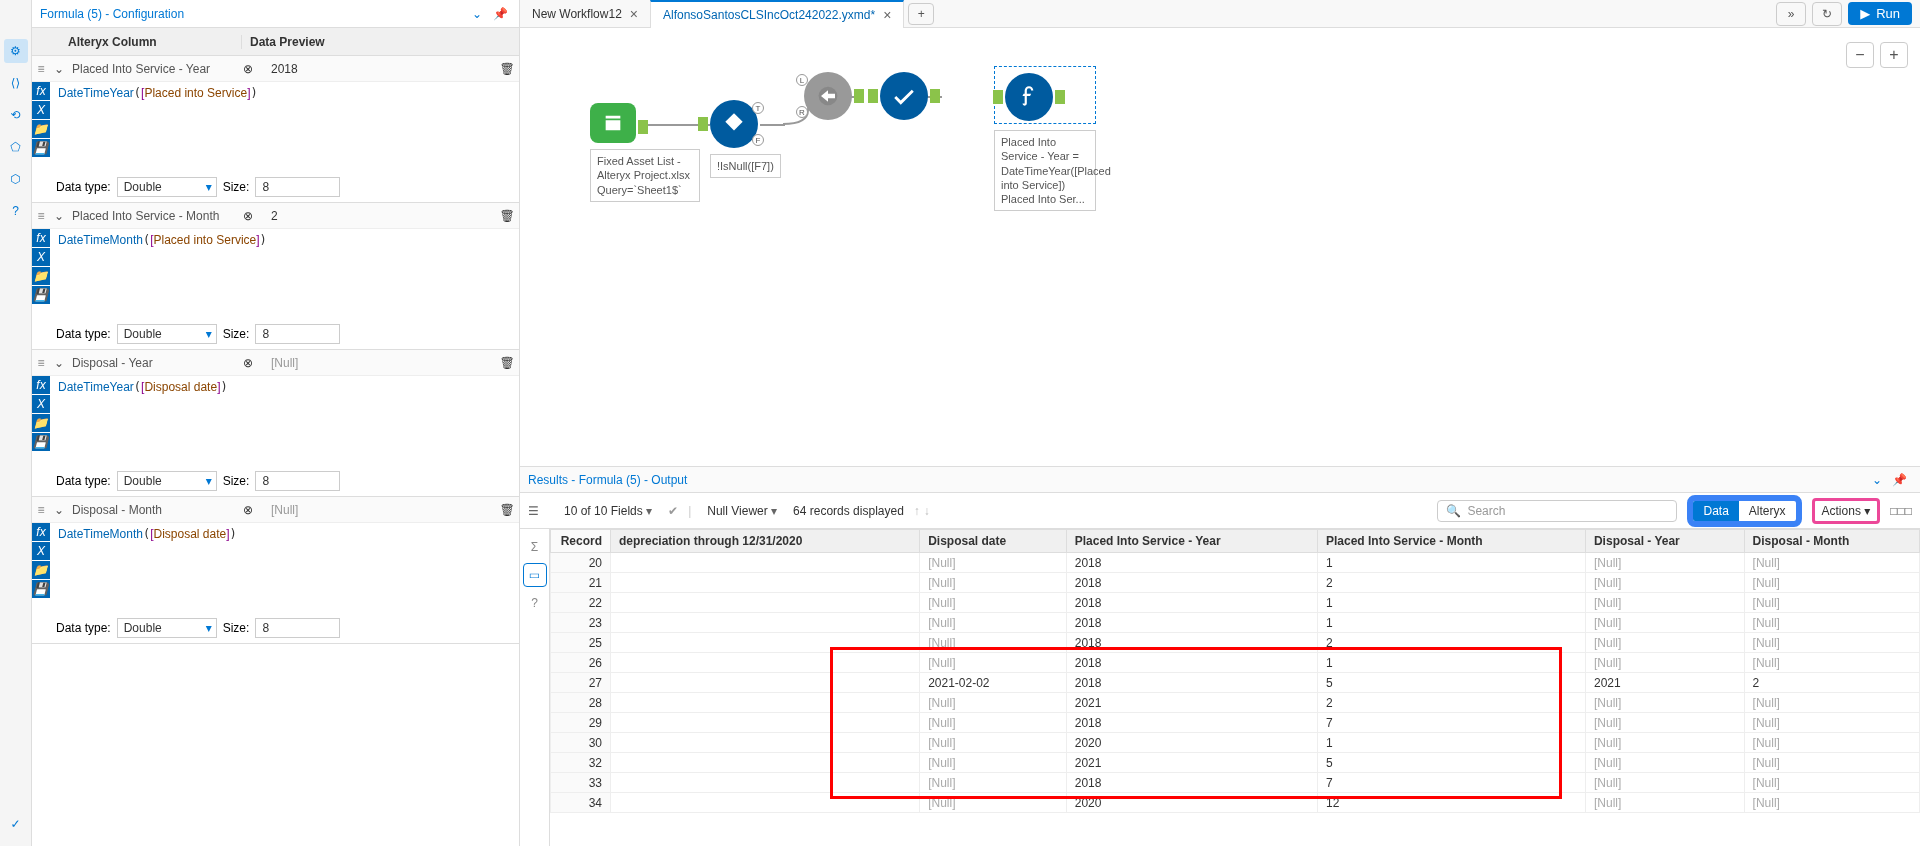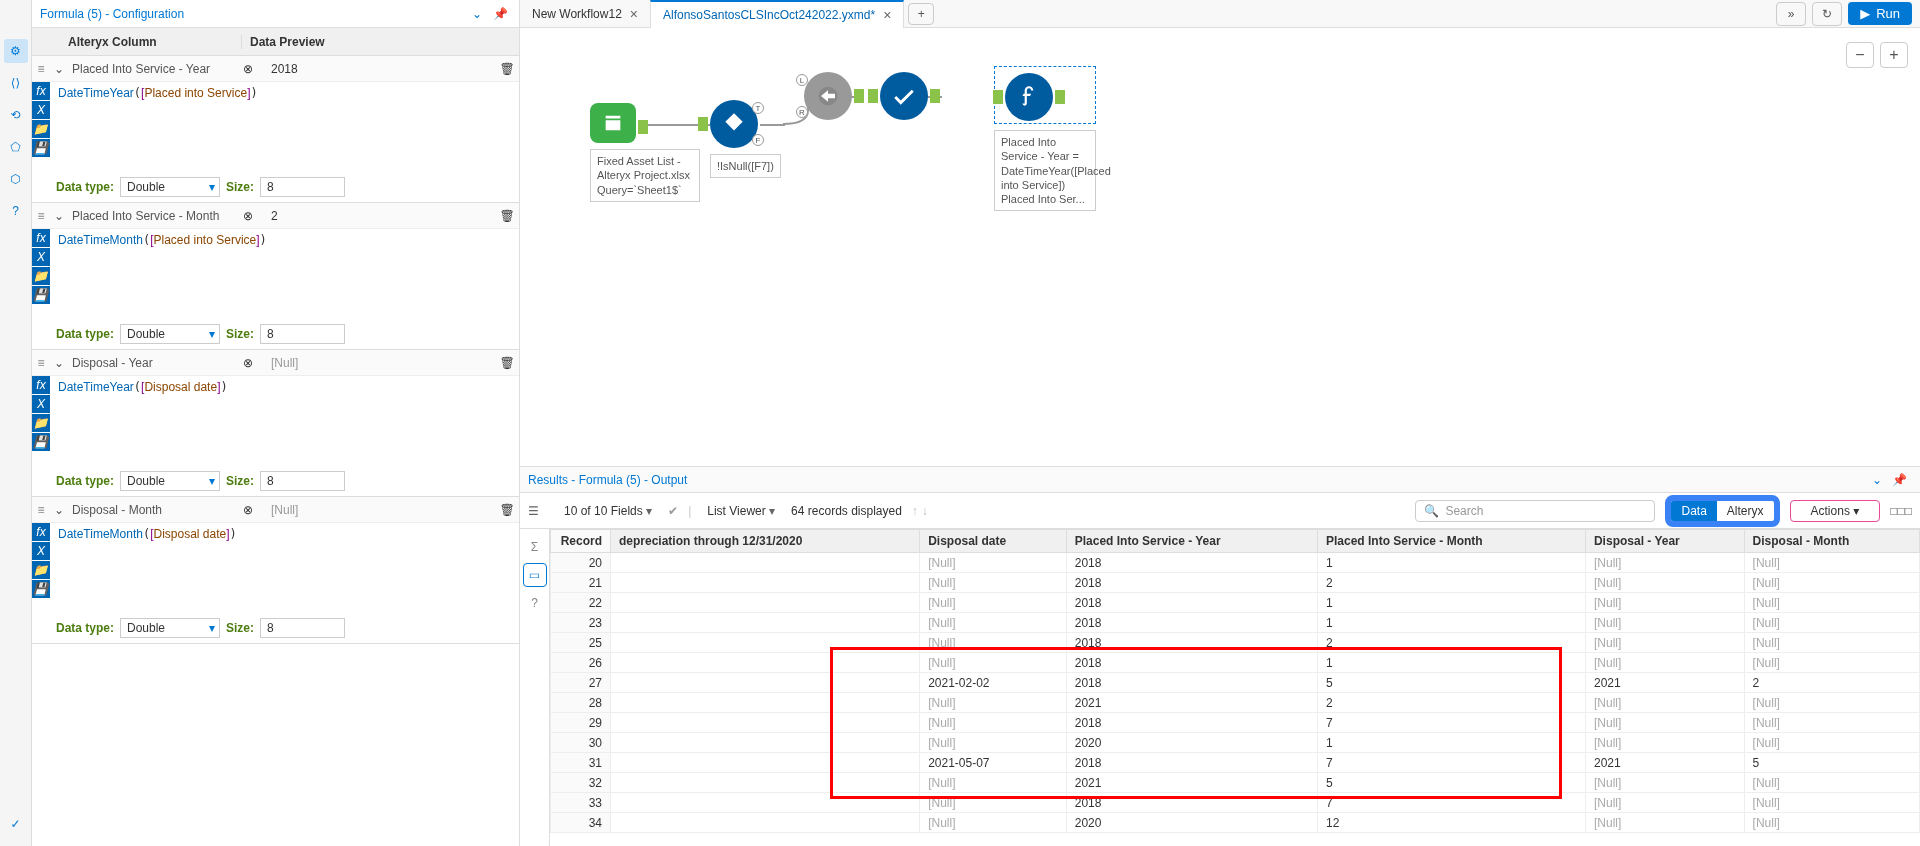--- a/index.html
+++ b/index.html
@@ -36,21 +36,21 @@
 .formula-body { display: flex; }
 .formula-body .side-icons { width: 18px; display: flex; flex-direction: column; }
 .formula-body .side-icons .si { width: 18px; height: 18px; background: #0066b3; color: #fff; display: flex; align-items: center; justify-content: center; font-size: 12px; font-style: italic; margin-bottom: 1px; cursor: pointer; }
 .formula-body .side-icons .si:first-child { font-style: italic; }
 .formula-body .code-area { flex: 1; padding: 4px 8px; font-family: 'Consolas', monospace; font-size: 12px; min-height: 90px; }
 .formula-body .code-area .func { color: #0066b3; }
 .formula-body .code-area .brkt { color: #8b008b; }
 .formula-body .code-area .ident { color: #8b4500; }
 
 .datatype-row { display: flex; align-items: center; height: 30px; padding-left: 24px; gap: 6px; }
-.datatype-row label { color: #4d7c0f; font-weight: bold; }
+.datatype-row label { color: #000000; }
 .datatype-row .dropdown { border: 1px solid #ccc; padding: 2px 20px 2px 6px; position: relative; background: #fff; min-width: 100px; }
 .datatype-row .dropdown::after { content: '▾'; position: absolute; right: 4px; color: #0078d4; }
 .datatype-row .size-input { border: 1px solid #ccc; padding: 2px 6px; width: 85px; }
 
 
 .main-area { flex: 1; display: flex; flex-direction: column; }
 
 
 .tab-bar { height: 28px; display: flex; align-items: center; border-bottom: 1px solid #ddd; background: #f8f8f8; }
 .tab { padding: 0 12px; height: 28px; display: flex; align-items: center; gap: 8px; cursor: pointer; color: #333; }
@@ -88,21 +88,21 @@
 .results-toolbar .rt-icon { width: 20px; color: #666; cursor: pointer; }
 .results-toolbar .field-sel { color: #333; padding: 2px 6px; cursor: pointer; }
 .results-toolbar .field-sel::after { content: ' ▾'; color: #666; }
 .results-toolbar .check { color: #999; }
 .results-toolbar .sep { color: #ccc; }
 .results-toolbar .arrows { display: flex; gap: 4px; color: #bbb; }
 .results-toolbar .search-box { flex: 0 0 240px; border: 1px solid #ccc; border-radius: 4px; padding: 3px 8px; margin-left: auto; display: flex; align-items: center; gap: 6px; color: #999; }
 .results-toolbar .data-meta { display: flex; border: 6px solid #3b82f6; border-radius: 8px; overflow: hidden; }
 .results-toolbar .data-meta .dm { padding: 3px 10px; cursor: pointer; }
 .results-toolbar .data-meta .dm.active { background: #0078d4; color: #fff; }
-.results-toolbar .actions-drop { border: 1px solid #ec4899; padding: 3px 20px; border-radius: 4px; cursor: pointer; }
+.results-toolbar .actions-drop { border: 3px solid #ec4899; padding: 3px 7px; border-radius: 4px; cursor: pointer; }
 .results-toolbar .misc-icons { display: flex; gap: 6px; color: #666; }
 
 .results-body { flex: 1; display: flex; overflow: hidden; }
 .results-left-icons { width: 30px; border-right: 1px solid #ddd; display: flex; flex-direction: column; padding-top: 4px; }
 .results-left-icons .rli { width: 24px; height: 24px; margin: 2px auto; color: #888; display: flex; align-items: center; justify-content: center; cursor: pointer; }
 .results-left-icons .rli.active { border: 1px solid #0078d4; border-radius: 4px; color: #0078d4; }
 
 .results-table-wrap { flex: 1; overflow: auto; position: relative; }
 .results-table { border-collapse: collapse; width: 100%; font-size: 12px; }
 .results-table th { background: #f0f0f0; border: 1px solid #ddd; padding: 4px 8px; text-align: left; font-weight: 600; position: sticky; top: 0; }
@@ -338,21 +338,21 @@
       <div class="results-header">
         <span class="title">Results - Formula (5) - Output</span>
         <span class="icon-btn">⌄</span>
         <span class="icon-btn">📌</span>
       </div>
       <div class="results-toolbar">
         <span class="rt-icon">☰</span>
         <span class="field-sel">10 of 10 Fields</span>
         <span class="check">✔</span>
         <span class="sep">|</span>
-        <span class="field-sel">List Viewer</span>
+        <span class="field-sel">Null Viewer</span>
         <span>64 records displayed</span>
         <span class="arrows">
           <span>↑</span>
           <span>↓</span>
         </span>
         <div class="search-box">
           <span>🔍</span>
           <span>Search</span>
         </div>
         <div class="data-meta">
@@ -466,29 +466,20 @@
                 <tr>
                   <td class="rec-col">30</td>
                   <td></td>
                   <td class=" null-val">[Null]</td>
                   <td>2020</td>
                   <td>1</td>
                   <td class=" null-val">[Null]</td>
                   <td class=" null-val">[Null]</td>
                 </tr>
                 <tr>
-                  <td class="rec-col">31</td>
-                  <td></td>
-                  <td>2021-05-07</td>
-                  <td>2018</td>
-                  <td>7</td>
-                  <td>2021</td>
-                  <td>5</td>
-                </tr>
-                <tr>
                   <td class="rec-col">32</td>
                   <td></td>
                   <td class=" null-val">[Null]</td>
                   <td>2021</td>
                   <td>5</td>
                   <td class=" null-val">[Null]</td>
                   <td class=" null-val">[Null]</td>
                 </tr>
                 <tr>
                   <td class="rec-col">33</td>

